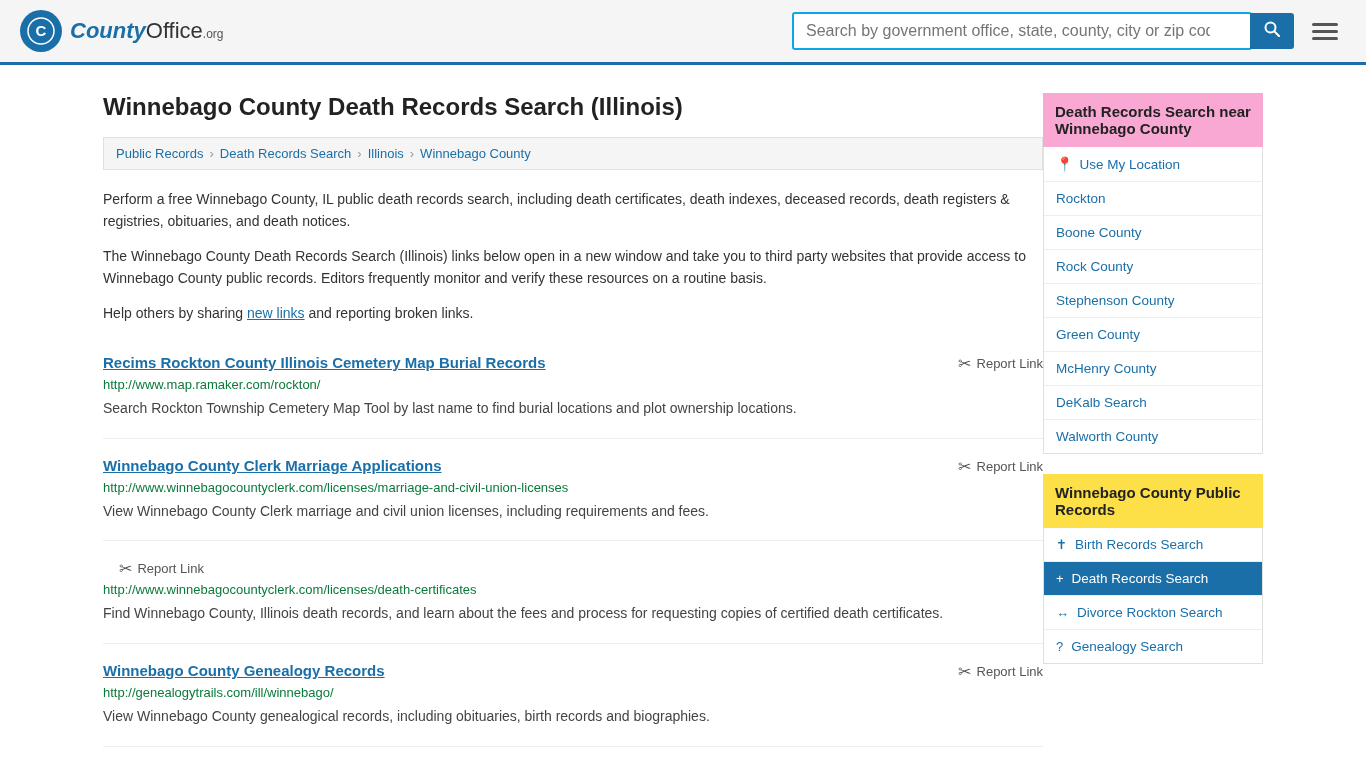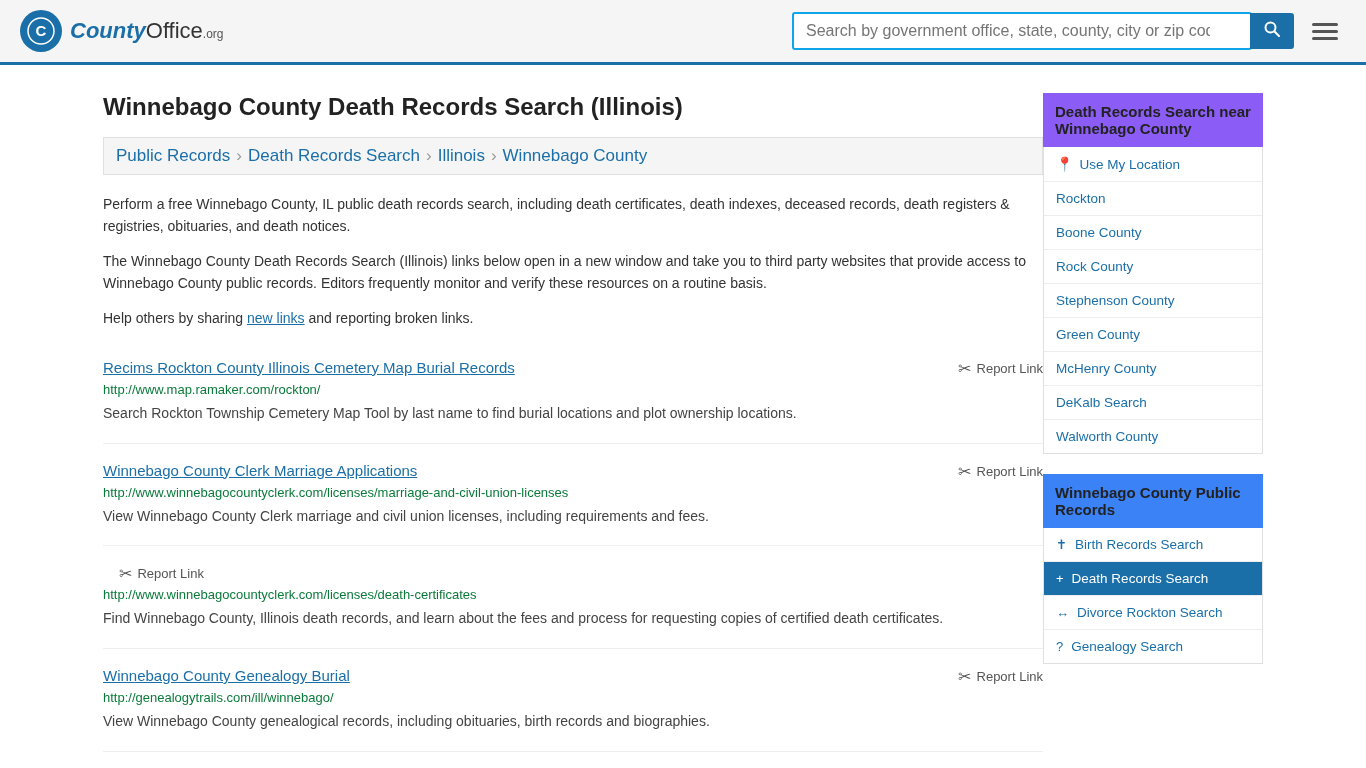--- a/index.html
+++ b/index.html
@@ -99,21 +99,21 @@
       font-weight: bold;
       color: #222;
       margin-bottom: 16px;
     }
 
     
     .breadcrumb {
       background: #f5f5f5;
       border: 1px solid #e0e0e0;
       padding: 8px 12px;
-      font-size: 17px;
+      font-size: 13px;
       margin-bottom: 18px;
       display: flex;
       align-items: center;
       gap: 6px;
       flex-wrap: wrap;
     }
     .breadcrumb a {
       color: #1a6fa8;
       text-decoration: none;
     }
@@ -131,21 +131,21 @@
       text-decoration: underline;
     }
 
     
     .result-item {
       border-bottom: 1px solid #eee;
       padding: 18px 0;
     }
     .result-title {
       font-size: 15px;
-      font-weight: normal;
+      font-weight: bold;
       color: #1a6fa8;
       text-decoration: underline;
       cursor: pointer;
       display: inline;
     }
     .result-header {
       display: flex;
       justify-content: space-between;
       align-items: flex-start;
       margin-bottom: 4px;
@@ -171,21 +171,21 @@
       display: block;
     }
     .result-desc {
       font-size: 14px;
       color: #444;
       line-height: 1.55;
     }
 
     
     .sidebar-section-title {
-      background: #8b5cf6;
+      background: #f9a8d4;
       padding: 10px 12px;
       font-size: 15px;
       font-weight: bold;
       color: #222;
       margin-bottom: 0;
     }
     .sidebar-list {
       list-style: none;
       border: 1px solid #e0e0e0;
       border-top: none;
@@ -202,21 +202,21 @@
       align-items: center;
       gap: 6px;
       padding: 9px 12px;
       color: #1a6fa8;
       text-decoration: none;
       font-size: 13.5px;
     }
     .loc-icon { font-size: 14px; }
 
     .sidebar-pub-section-title {
-      background: #3b82f6;
+      background: #fde047;
       padding: 10px 12px;
       font-size: 15px;
       font-weight: bold;
       color: #222;
       margin-bottom: 0;
     }
     .sidebar-pub-list {
       list-style: none;
       border: 1px solid #e0e0e0;
       border-top: none;
@@ -326,21 +326,21 @@
             <span class="report-icon">✂</span>
             <span>Report Link</span>
           </span>
         </div>
         <span class="result-url">http://www.winnebagocountyclerk.com/licenses/death-certificates</span>
         <p class="result-desc">Find Winnebago County, Illinois death records, and learn about the fees and process for requesting copies of certified death certificates.</p>
       </div>
 
       <div class="result-item">
         <div class="result-header">
-          <a href="#" class="result-title">Winnebago County Genealogy Burial</a>
+          <a href="#" class="result-title">Winnebago County Genealogy Records</a>
           <span class="report-link">
             <span class="report-icon">✂</span>
             <span>Report Link</span>
           </span>
         </div>
         <span class="result-url">http://genealogytrails.com/ill/winnebago/</span>
         <p class="result-desc">View Winnebago County genealogical records, including obituaries, birth records and biographies.</p>
       </div>
 
     </div>

